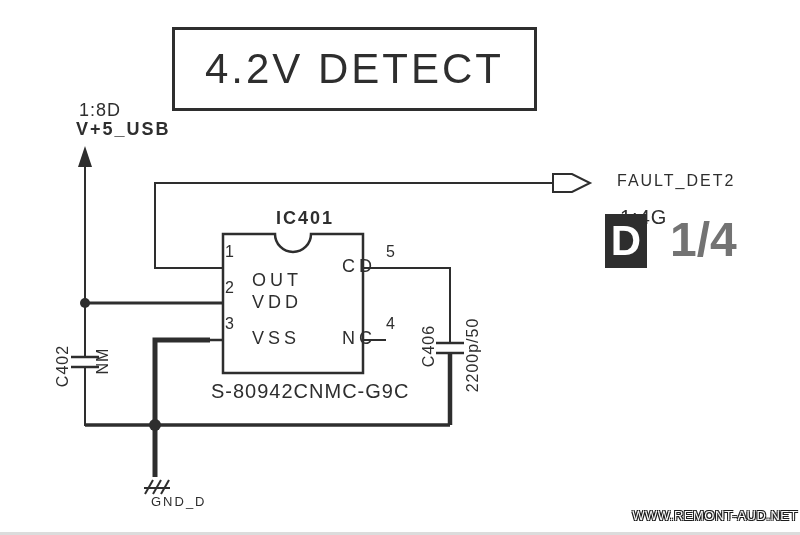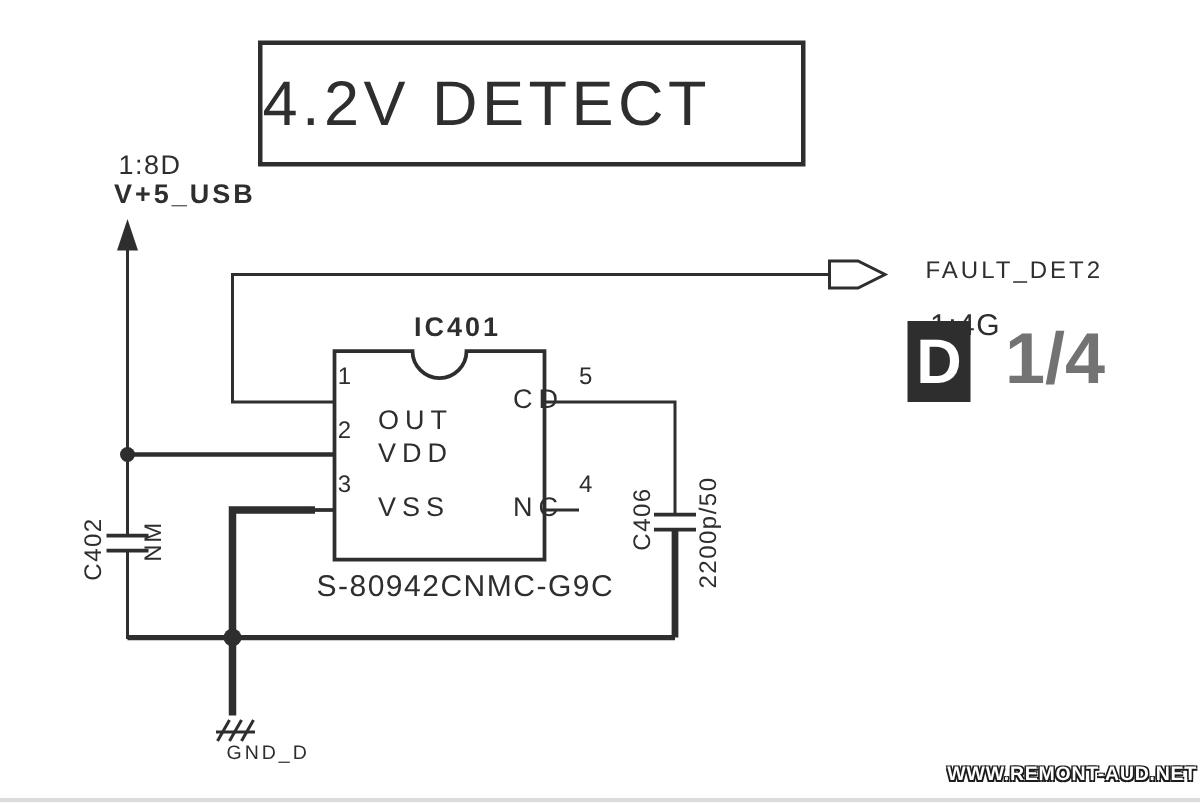--- a/index.html
+++ b/index.html
@@ -4,21 +4,21 @@
 <style>
   html,body{margin:0;padding:0;background:#ffffff;}
   #stage{
     position:relative;width:800px;height:535px;background:#ffffff;overflow:hidden;
     font-family:"Liberation Sans","DejaVu Sans",sans-serif;color:#2e2e2e;
   }
   .abs{position:absolute;white-space:nowrap;margin-left:20px;}
   
   #title-box{
     position:absolute;left:172px;top:27px;width:359px;height:78px;
-    border:3px solid #2e2e2e;background:#fff;display:flex;align-items:center;justify-content:flex-start;
+    border:3px solid #2e2e2e;background:#fff;display:flex;align-items:center;justify-content:center;
   }
   #title-box .title-text{font-size:42px;letter-spacing:3px;color:#2e2e2e;}
   
   .lbl-18{font-size:18px;letter-spacing:1px;}
   .lbl-net{font-size:18px;letter-spacing:2px;font-weight:bold;}
   .pin-num{font-size:16px;width:24px;}
   .pin-name{font-size:18px;letter-spacing:4px;}
   .part-num{font-size:20px;letter-spacing:1px;}
   .rot{
     position:absolute;font-size:16px;letter-spacing:1px;
@@ -28,21 +28,21 @@
   #note{position:absolute;left:570px;top:93px;color:#cc1010;font-weight:bold;font-size:14px;line-height:19px;}
   
   #dbox{
     position:absolute;left:605px;top:214px;width:42px;height:54px;background:#2e2e2e;
     display:flex;align-items:center;justify-content:center;
   }
   #dbox .dletter{color:#ffffff;font-size:42px;font-weight:bold;}
   .ratio{font-size:48px;font-weight:bold;color:#737373;text-align:center;}
   
   #watermark{
-    position:absolute;right:2px;top:508px;font-size:13px;font-weight:bold;letter-spacing:0.5px;
+    position:absolute;right:2px;top:508px;font-size:13px;font-weight:normal;letter-spacing:0.5px;
     color:#ffffff;
     text-shadow:-1px -1px 0 #1c1c1c,1px -1px 0 #1c1c1c,-1px 1px 0 #1c1c1c,1px 1px 0 #1c1c1c,0 0 1px #1c1c1c;
   }
   #bottom-strip{position:absolute;left:0;bottom:0;width:800px;height:3px;background:#dcdcdc;}
   svg .w{stroke:#2e2e2e;fill:none;}
 </style>
 </head>
 <body>
 
 <div id="stage">

